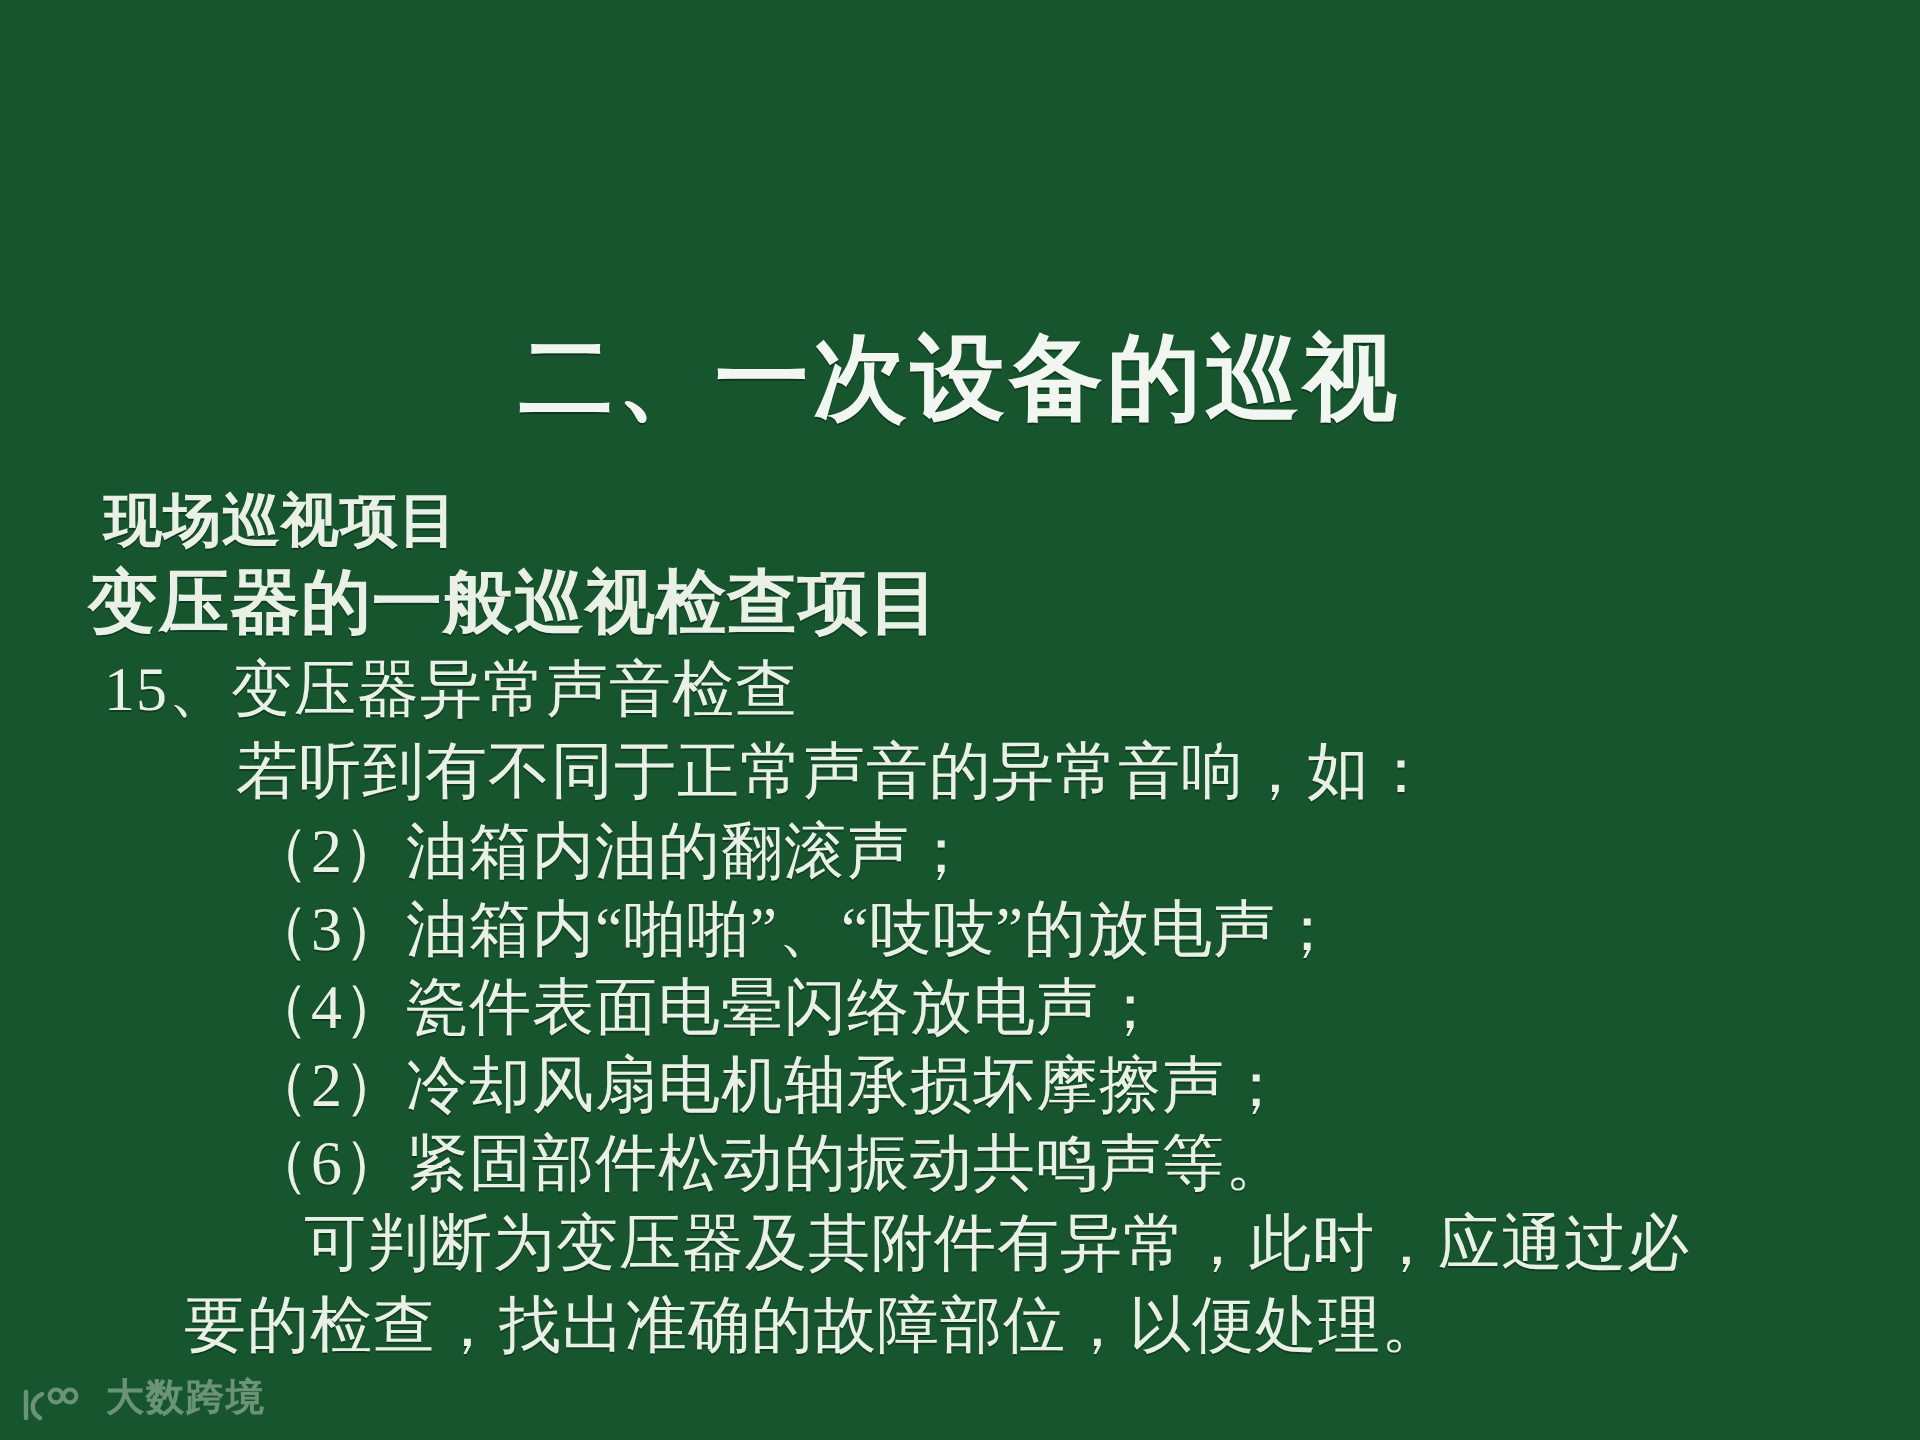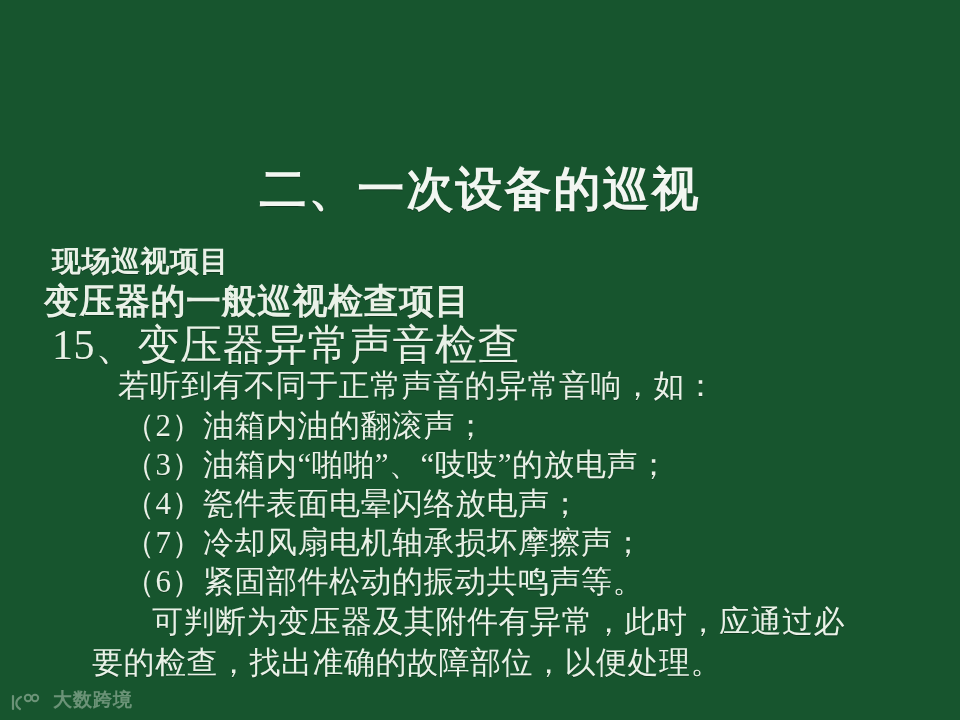--- a/index.html
+++ b/index.html
@@ -56,21 +56,21 @@
     letter-spacing: 0.5px;
   }
   .subhead-2 {
     font-weight: bold;
     font-size: 29px;
     line-height: 38px;
     padding-left: 52px;
     letter-spacing: 0.5px;
   }
   .item-head {
-    font-size: 42px;
+    font-size: 31px;
     line-height: 42px;
     padding-left: 52px;
     letter-spacing: 0.5px;
   }
   .intro {
     font-size: 31px;
     line-height: 40px;
     padding-left: 118px;
     letter-spacing: 0.5px;
   }
@@ -130,21 +130,21 @@
 
     <div class="line subhead-1">变压器的一般巡视检查项目</div>
 
     <div class="line item-head">15、变压器异常声音检查</div>
 
     <div class="line intro">若听到有不同于正常声音的异常音响，如：</div>
 
     <div class="line numbered">（2）油箱内油的翻滚声；</div>
     <div class="line numbered">（3）油箱内“啪啪”、“吱吱”的放电声；</div>
     <div class="line numbered">（4）瓷件表面电晕闪络放电声；</div>
-    <div class="line numbered">（7）冷却风扇电机轴承损坏摩擦声；</div>
+    <div class="line numbered">（2）冷却风扇电机轴承损坏摩擦声；</div>
     <div class="line numbered">（6）紧固部件松动的振动共鸣声等。</div>
 
     <div class="line concl-1">可判断为变压器及其附件有异常，此时，应通过必</div>
     <div class="line concl-2">要的检查，找出准确的故障部位，以便处理。</div>
 
   </div>
 
   <div class="watermark">
     <span class="wm-mark">
       <svg viewBox="0 0 40 24" width="40" height="24" aria-hidden="true">

